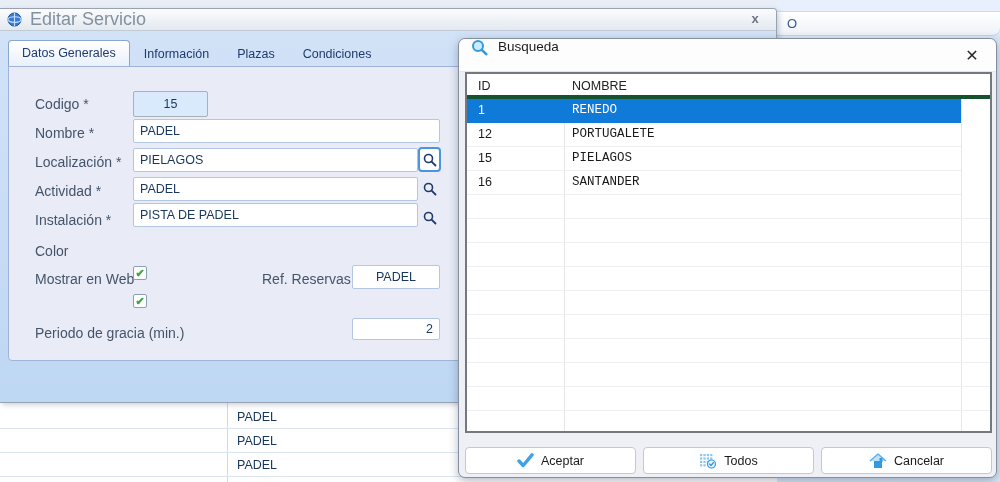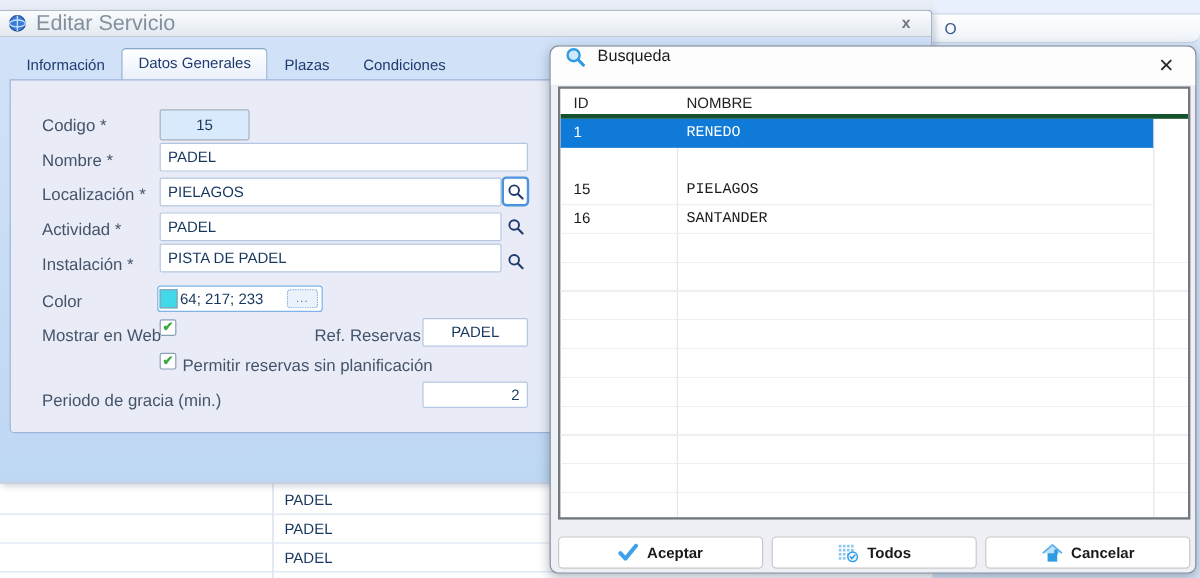--- a/index.html
+++ b/index.html
@@ -61,21 +61,21 @@
   .grid-header .h-id { width:97px; padding:5px 0 0 11px; font-size:12.5px; color:#222; }
   .grid-header .h-nombre { padding:5px 0 0 8px; font-size:12.5px; color:#222; }
   .grid-row { position:absolute; left:0; width:494px; height:24px; display:flex; border-bottom:1px solid #efeff3; font-size:12.5px; color:#1a1a1a; }
   .grid-row .c-id { width:97px; padding:4px 0 0 11px; }
   .grid-row .c-nombre { padding:4px 0 0 8px;font-family:Liberation Mono, monospace; }
   .grid-row.selected { background:#0f7ad8; color:#fff; border-bottom:1px solid #0f7ad8; }
   .grid-empty { position:absolute; left:0; top:121px; width:100%; height:240px;
       background:repeating-linear-gradient(to bottom, transparent 0 23px, #efeff3 23px 24px); }
 
   .btn-row { position:absolute; left:6px; top:408px; width:527px; display:flex; gap:7px; }
-  .dlg-btn { flex:1; height:27px; background:#fff; border:1px solid #c8c8c8; border-radius:4px; display:flex; align-items:center; justify-content:center; gap:7px; font-size:12.5px; font-weight:bold; color:#1a1a1a; cursor:default; }
+  .dlg-btn { flex:1; height:27px; background:#fff; border:1px solid #c8c8c8; border-radius:4px; display:flex; align-items:center; justify-content:center; gap:7px; font-size:12.5px; font-weight:normal; color:#1a1a1a; cursor:default; }
   .dlg-btn svg { display:block; }
 </style>
 </head>
 <body>
 
 <div id="screen">
 
   <div class="bg-right">
     <div class="band-top"></div>
     <div class="band-hdr">
@@ -99,22 +99,22 @@
       <svg class="title-icon" viewBox="0 0 16 16">
         <circle cx="8" cy="8" r="7" fill="#3a7bd5" stroke="#1f4f96" stroke-width="1"></circle>
         <ellipse cx="8" cy="8" rx="7" ry="3" fill="none" stroke="#bfe0ff" stroke-width="1.2"></ellipse>
         <path d="M8 1 v14" stroke="#bfe0ff" stroke-width="1.2" fill="none"></path>
       </svg>
       <span class="title-text">Editar Servicio</span>
       <span class="close-x">x</span>
     </div>
 
     <div class="tabs">
+      <div class="tab active">Datos Generales</div>
       <div class="tab">Información</div>
-      <div class="tab active">Datos Generales</div>
       <div class="tab">Plazas</div>
       <div class="tab">Condiciones</div>
     </div>
 
     <div class="tab-panel"></div>
 
     <span class="fld-label" style="left:35px; top:87px">Codigo *</span>
     <div class="textbox tb-codigo" style="left:133px; top:82px; width:75px; height:26px">15</div>
 
     <span class="fld-label" style="left:35px; top:116px">Nombre *</span>
@@ -141,33 +141,27 @@
     <span class="fld-label" style="left:35px; top:203px">Instalación *</span>
     <div class="textbox" style="left:133px; top:194px; width:285px; height:24px">PISTA DE PADEL</div>
     <div class="lookup-btn" style="left:418px; top:196px">
       <svg width="14" height="14" viewBox="0 0 14 14">
         <circle cx="5.5" cy="5.5" r="4" fill="none" stroke="#1f3b6e" stroke-width="1.6"></circle>
         <line x1="8.6" y1="8.6" x2="12.5" y2="12.5" stroke="#1f3b6e" stroke-width="1.8" stroke-linecap="round"></line>
       </svg>
     </div>
 
     <span class="fld-label" style="left:35px; top:234px">Color</span>
-    <div class="color-ctl" style="top:229px">
-      <div class="color-swatch" style="background: rgb(64, 217, 233);"></div>
-      <span class="color-text">64; 217; 233</span>
-      <div class="dots-btn">...</div>
-    </div>
 
     <span class="fld-label" style="left:35px; top:262px">Mostrar en Web</span>
     <div class="checkbox" style="left:133px; top:257px">✔</div>
     <span class="fld-label" style="left:262px; top:262px">Ref. Reservas *</span>
     <div class="textbox tb-center" style="left:352px; top:256px; width:88px; height:24px">PADEL</div>
 
     <div class="checkbox" style="left:133px; top:285px">✔</div>
-    <span class="fld-label" style="left:152px; top:287px">Permitir reservas sin planificación</span>
 
     <span class="fld-label" style="left:35px; top:316px">Periodo de gracia (min.)</span>
     <div class="textbox tb-right" style="left:352px; top:309px; width:88px; height:22px">2</div>
   </div>
 
   <div class="dlg-busqueda">
     <div class="titlebar">
       <svg width="17" height="17" viewBox="0 0 17 17" style="margin-left:12px">
         <circle cx="7" cy="7" r="5" fill="#cfeafc" stroke="#2f9be4" stroke-width="2"></circle>
         <line x1="10.8" y1="10.8" x2="15.2" y2="15.2" stroke="#2f9be4" stroke-width="2.6" stroke-linecap="round"></line>
@@ -179,20 +173,24 @@
     <div class="grid">
       <div class="col-div1"></div>
       <div class="col-div2"></div>
       <div class="grid-header">
         <div class="h-id">ID</div>
         <div class="h-nombre">NOMBRE</div>
       </div>
       <div class="grid-row selected" style="top:25px">
         <div class="c-id">1</div>
         <div class="c-nombre">RENEDO</div>
+      </div>
+      <div class="grid-row" style="top:49px">
+        <div class="c-id">12</div>
+        <div class="c-nombre">PORTUGALETE</div>
       </div>
       <div class="grid-row" style="top:73px">
         <div class="c-id">15</div>
         <div class="c-nombre">PIELAGOS</div>
       </div>
       <div class="grid-row" style="top:97px">
         <div class="c-id">16</div>
         <div class="c-nombre">SANTANDER</div>
       </div>
       <div class="grid-empty"></div>

